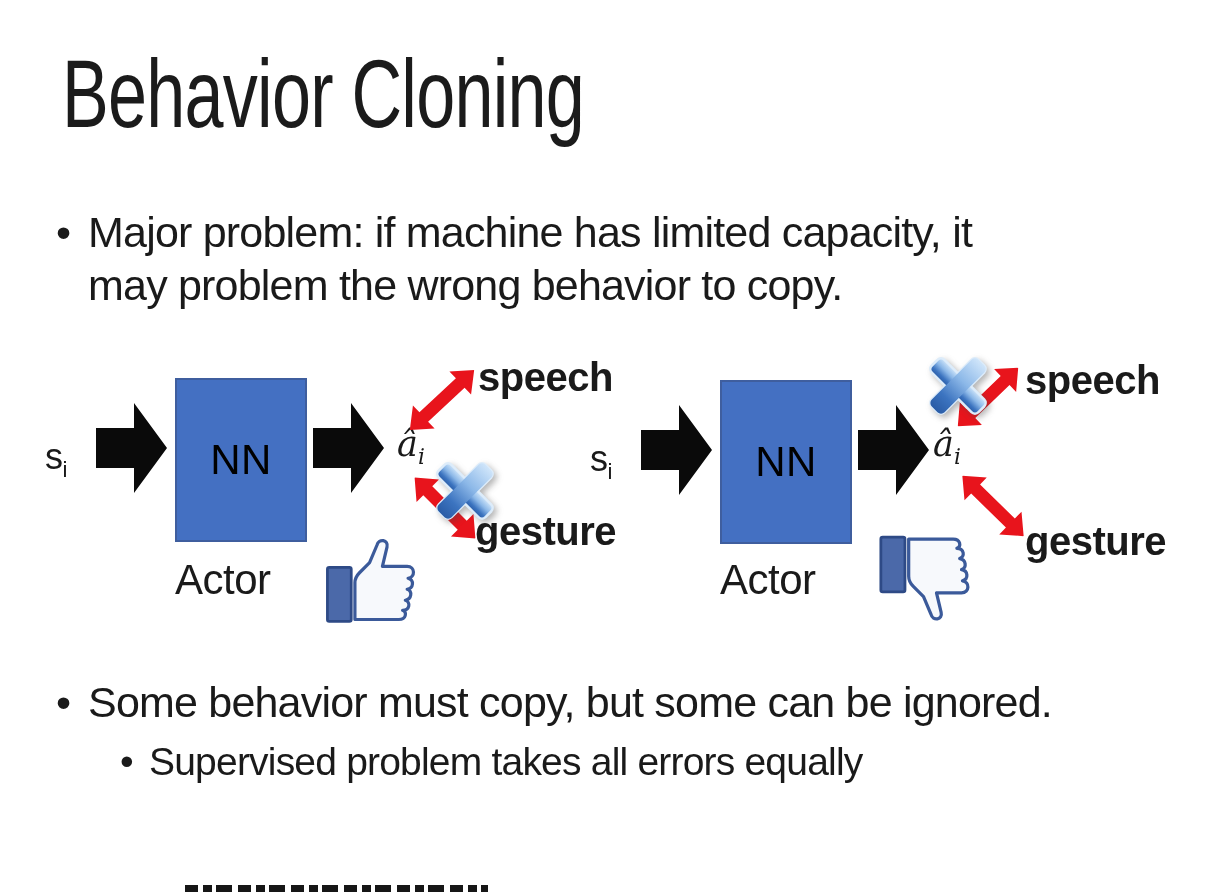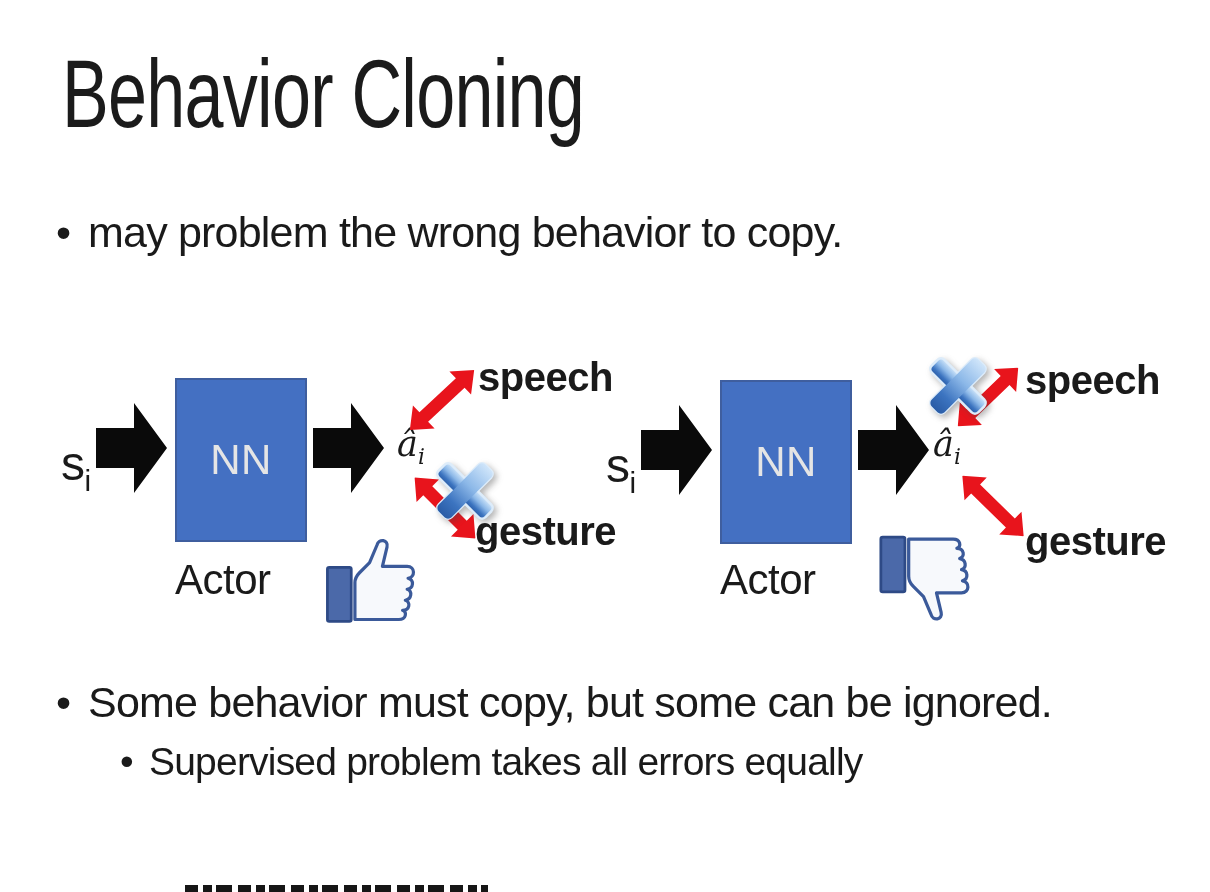--- a/index.html
+++ b/index.html
@@ -20,32 +20,32 @@
     letter-spacing:-0.8px; white-space:nowrap;
   }
   .bullet .marker{position:absolute; left:0; top:0;}
   .bullet .btext{display:inline-block; padding-left:32px;}
   .b1{left:56px; top:206px;}
   .b2{left:56px; top:676px;}
   .bsub{left:120px; top:738px; font-size:39px; line-height:48px;}
   .bsub .btext{padding-left:29px;}
   
   .io{
-    position:absolute; font-size:48px; letter-spacing:-0.5px; white-space:nowrap;margin-left:16px;
+    position:absolute; font-size:36px; letter-spacing:-0.5px; white-space:nowrap;
   }
   .io sub,.mathout sub{font-size:0.62em;}
   .mathout{
     position:absolute; font-family:"DejaVu Serif", serif; font-style:italic;
     font-size:35px; white-space:nowrap;
   }
   .nnbox{
     position:absolute; width:132px; height:164px;
     background:#4470c2; border:2px solid #3f5e9e; box-sizing:border-box;
     display:flex; align-items:center; justify-content:center;
-    color:#e5e5e5; font-size:42px; letter-spacing:0.5px;
+    color:#000000; font-size:42px; letter-spacing:0.5px;
   }
   .actor{
     position:absolute; width:132px; text-align:left;
     font-size:42px; letter-spacing:-0.5px;
   }
   .dlabel{
     position:absolute; font-size:40px; letter-spacing:-0.5px; white-space:nowrap;font-weight:bold;
   }
   .barrow{position:absolute; width:72px; height:92px;}
   .rarrow{position:absolute; height:36px; transform-origin:center;}
@@ -66,21 +66,21 @@
 </style>
 </head>
 <body>
 
 <div class="slide">
 
   <h1 class="title">Behavior Cloning</h1>
 
   <div class="bullet b1">
     <span class="marker">•</span>
-    <span class="btext"><span style="display:block">may problem the wrong behavior to copy.</span></span>
+    <span class="btext"><span style="display:block">Major problem: if machine has limited capacity, it</span><span style="display:block">may problem the wrong behavior to copy.</span></span>
   </div>
 
   <span class="io" style="left:45px; top:436px;"><span>s</span><sub>i</sub></span>
 
   <svg class="barrow" style="left:96px; top:402px;" viewBox="0 0 72 92">
     <polygon points="0,26 38,26 38,1 71,46 38,91 38,66 0,66" fill="#0a0a0a"></polygon>
   </svg>
 
   <div class="nnbox" style="left:175px; top:378px;">
     <span>NN</span>

